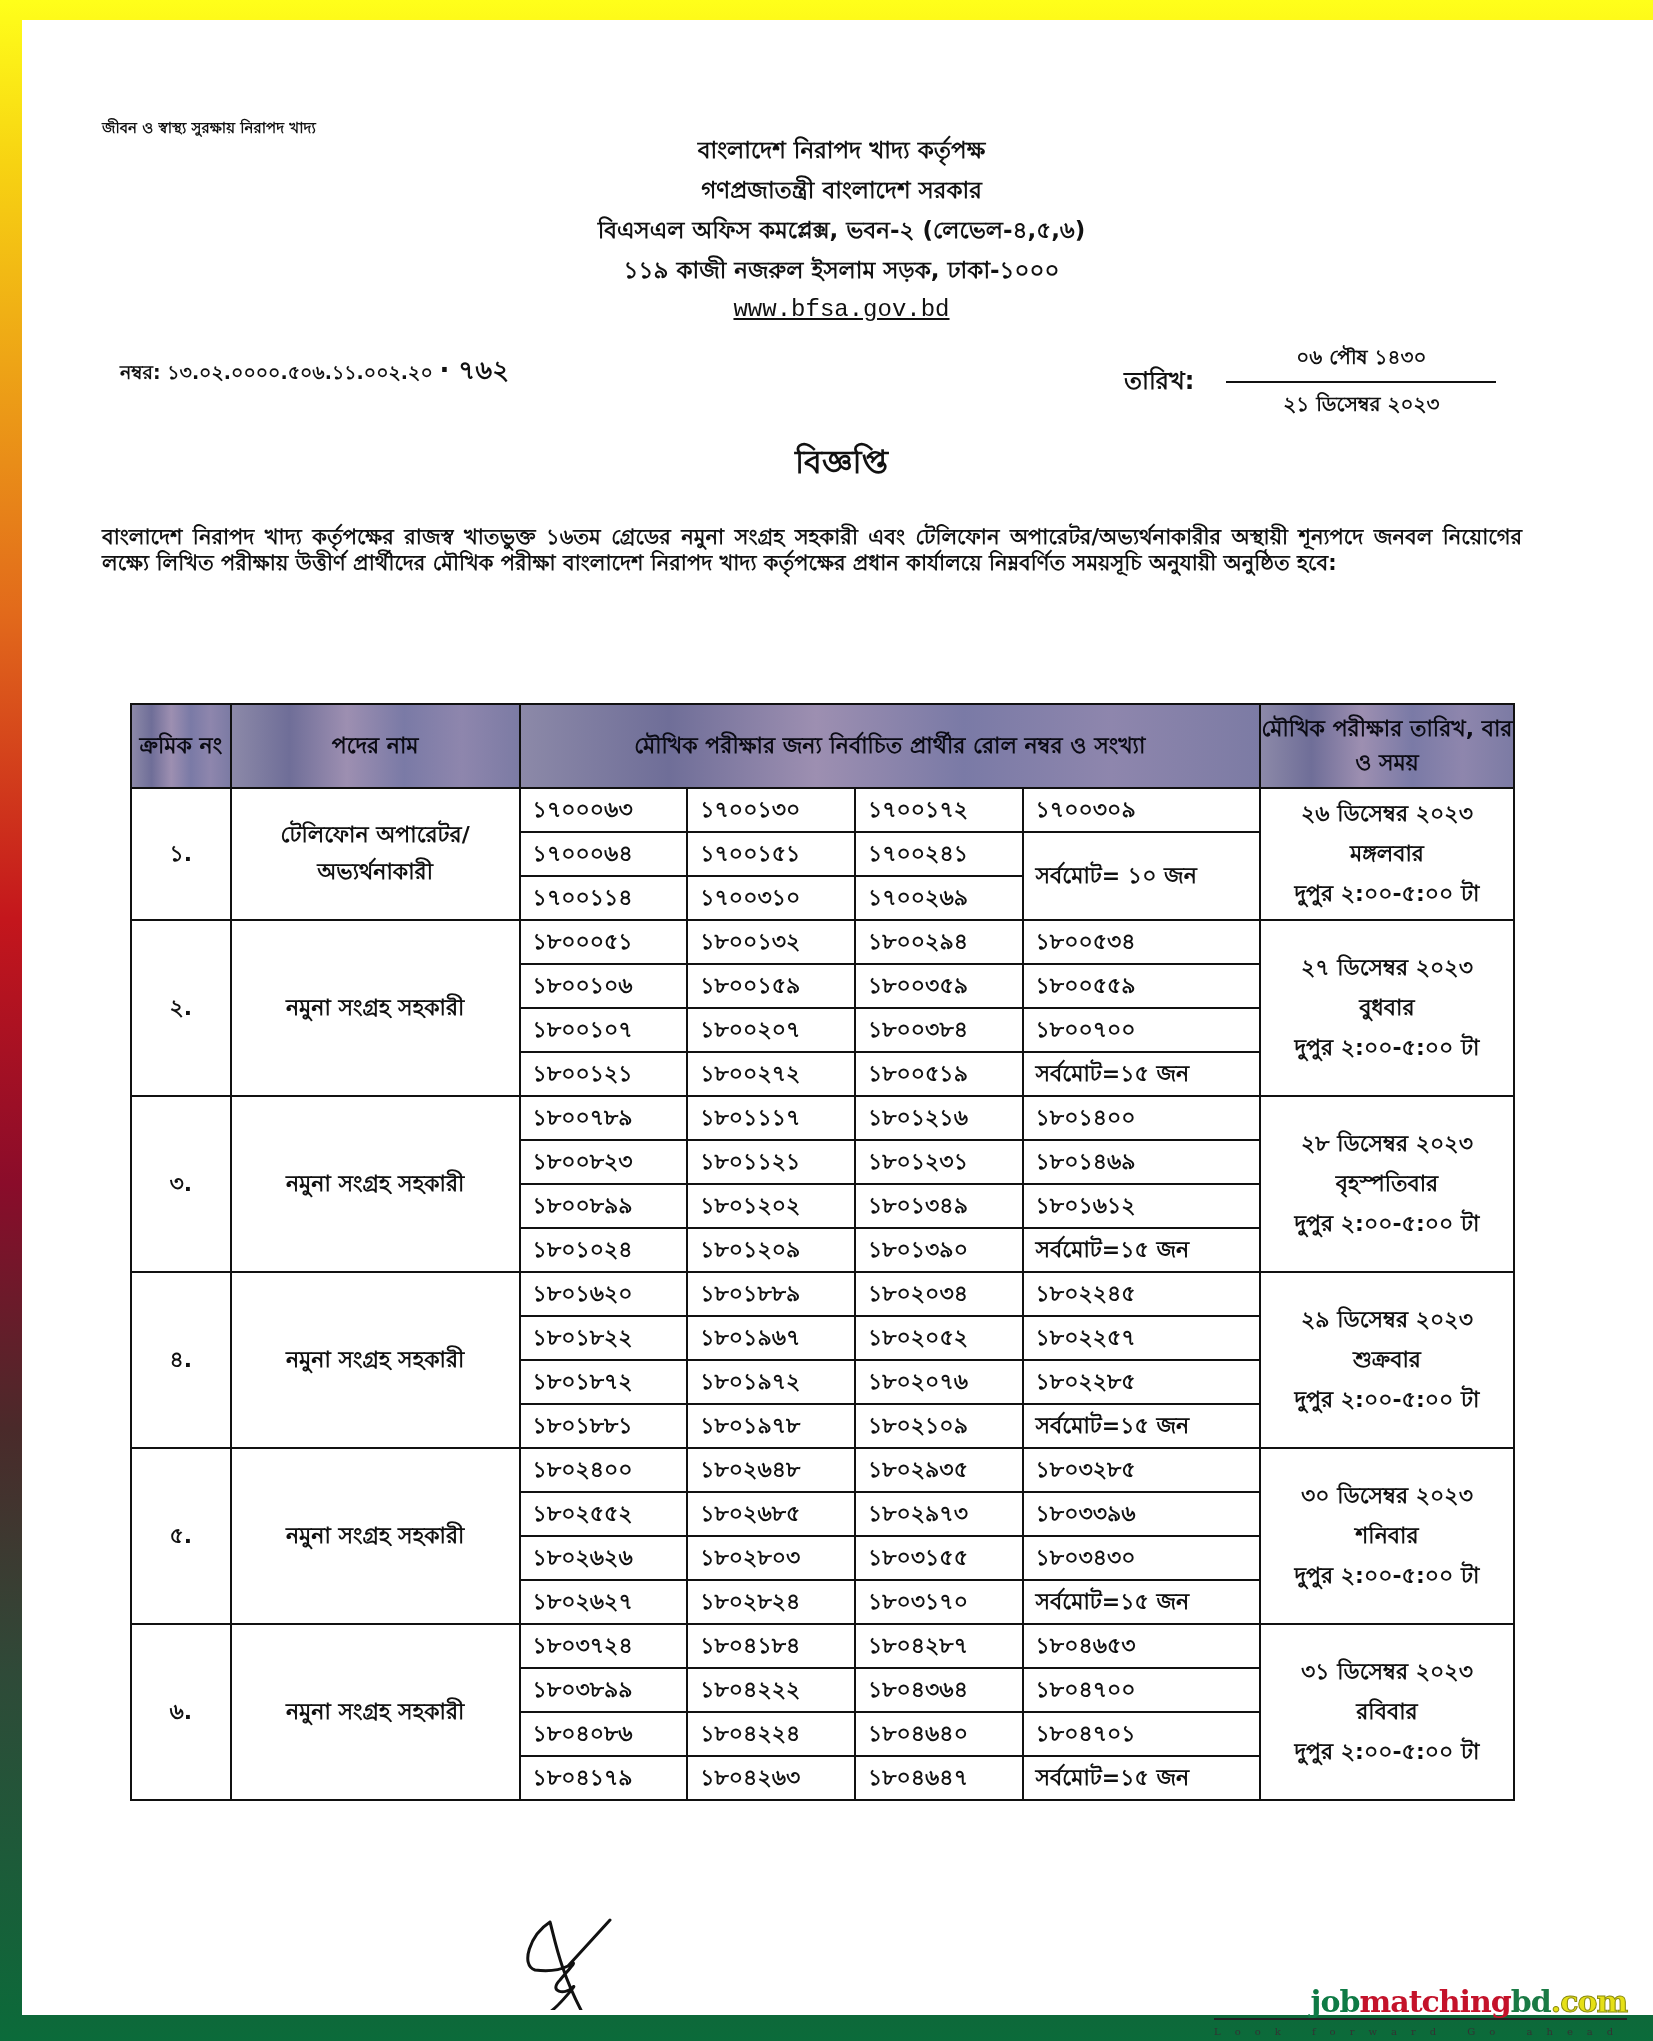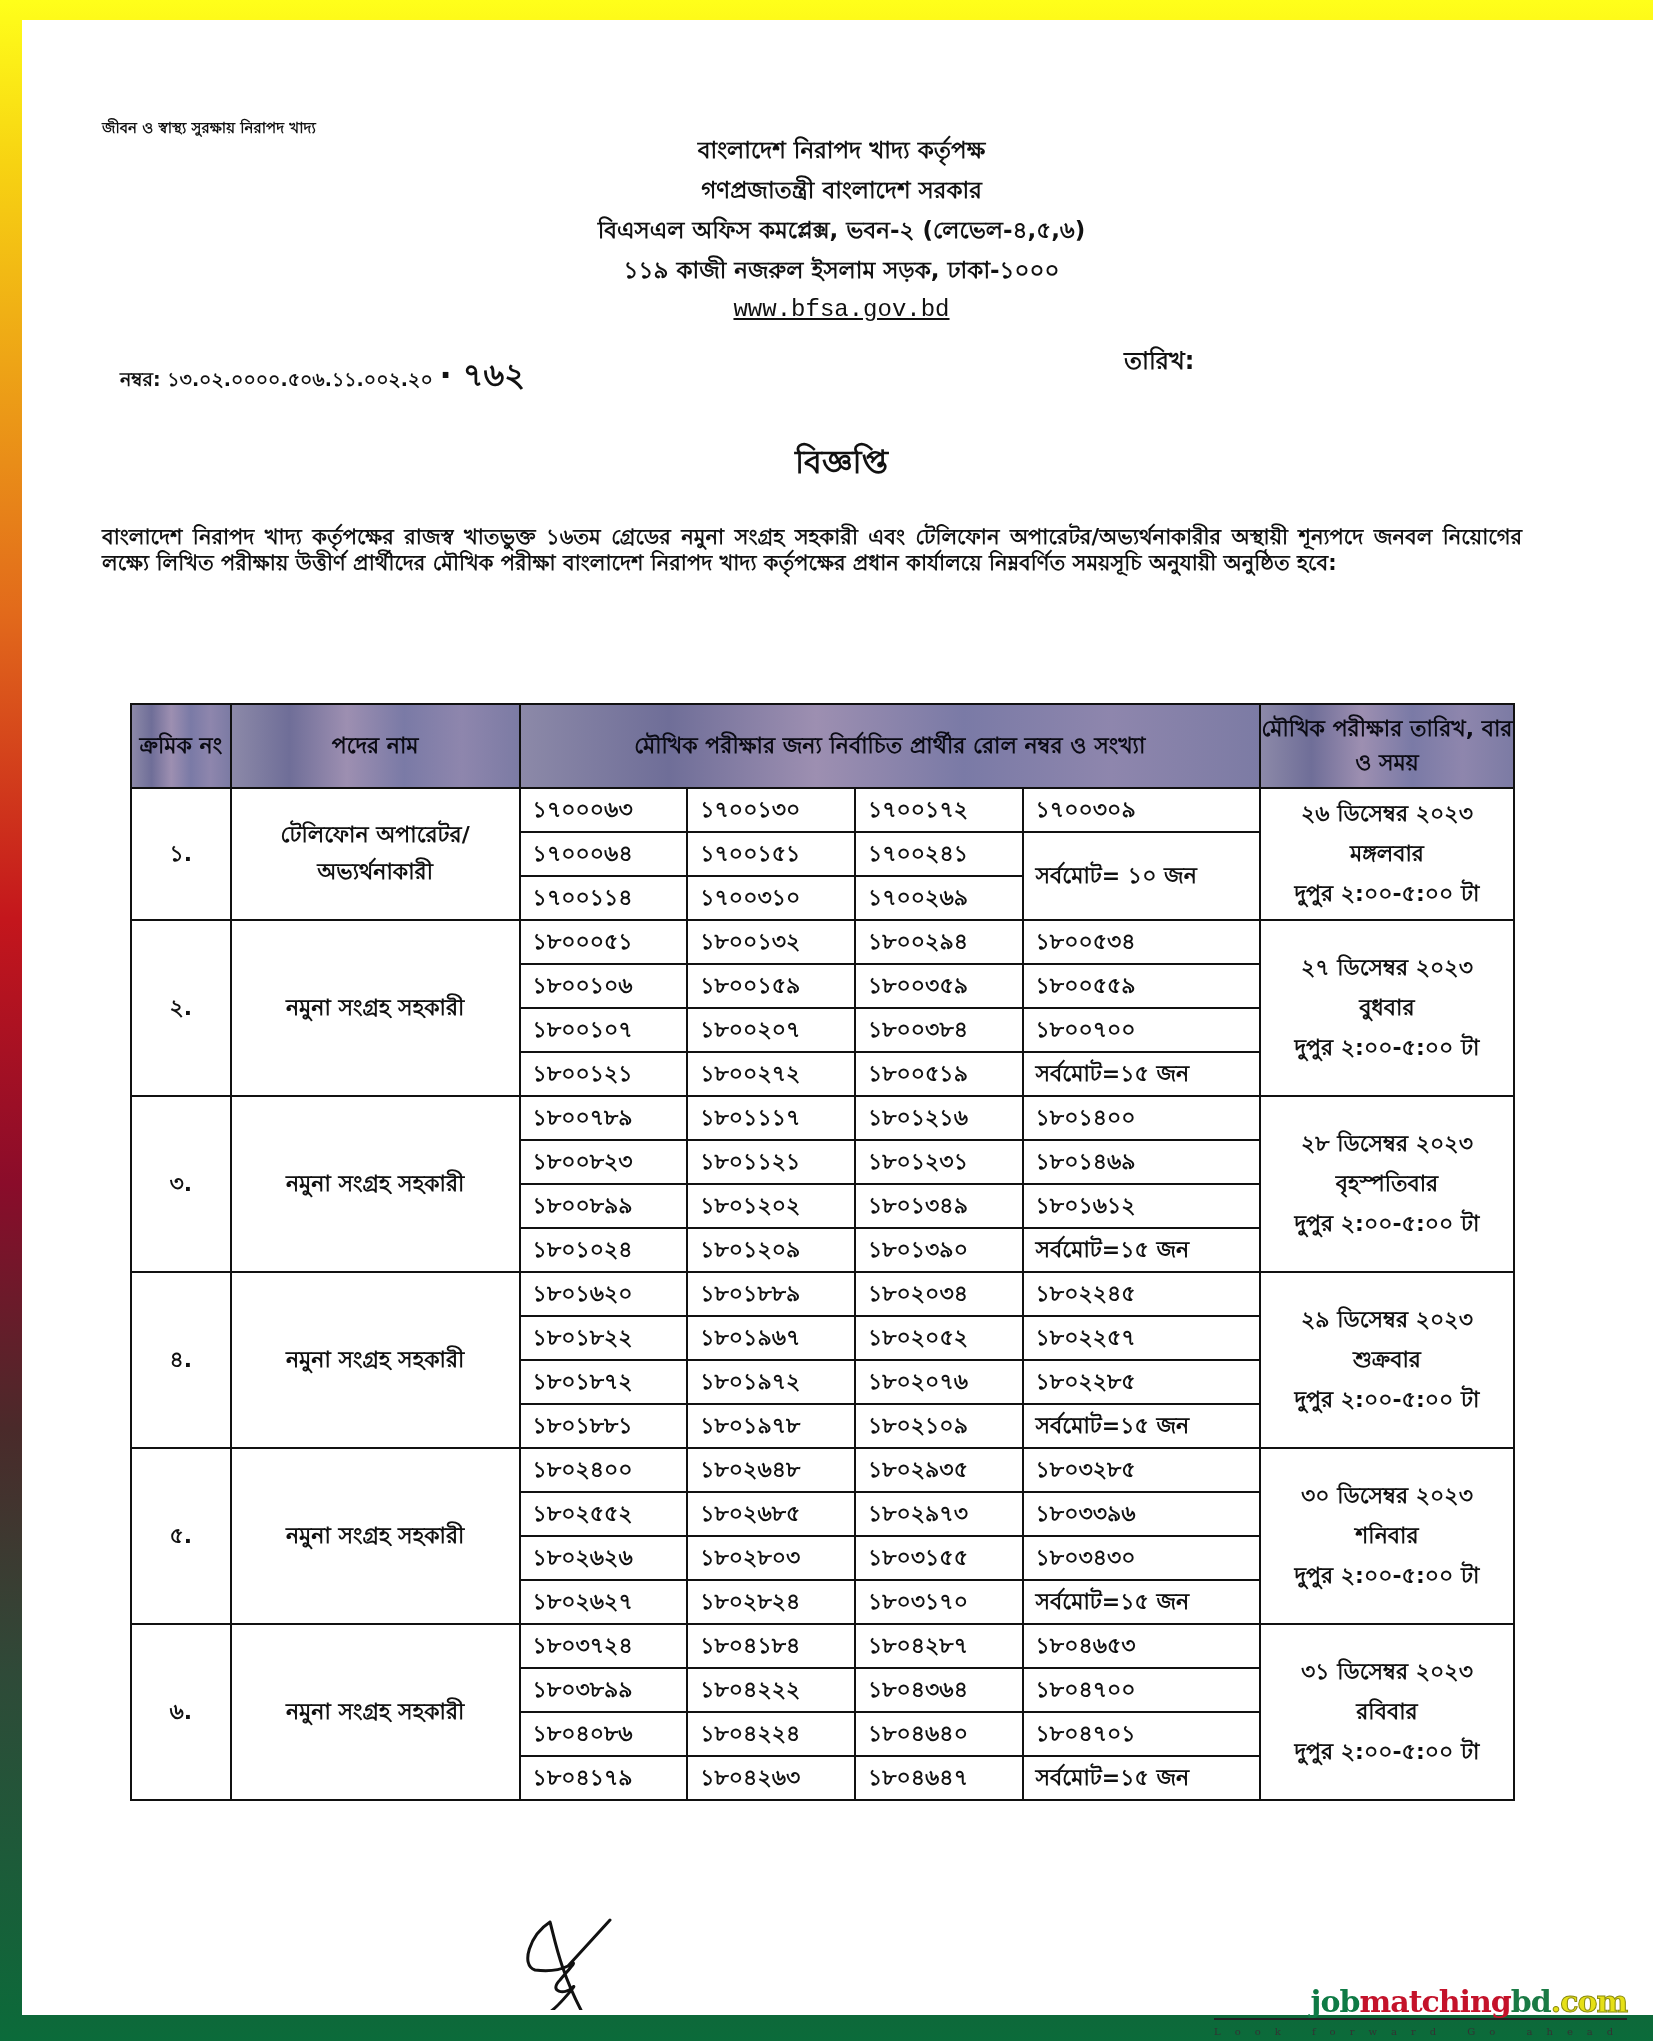--- a/index.html
+++ b/index.html
@@ -28,21 +28,21 @@
     font-size: 23px; line-height: 40px; font-weight: bold;
   }
   .gov-header .web {
     font-family: Liberation Mono, monospace;
     font-size: 24px; line-height: 40px; text-decoration: underline; font-weight: normal;
   }
   .ref {
     position: absolute; left: 98px; top: 330px;
     font-size: 19px; font-weight: bold;
   }
-  .ref .ref-suffix { font-size: 32px; }
+  .ref .ref-suffix { font-size: 26px; }
   .date-block {
     position: absolute; left: 1102px; top: 322px;
     display: flex; align-items: center;
   }
   .date-label { font-size: 24px; font-weight: bold; margin-right: 32px; }
   .date-stack { width: 270px; text-align: center; }
   .date-stack .bangla-date { font-size: 20px; font-weight: bold; padding-bottom: 6px; border-bottom: 2px solid #111; }
   .date-stack .greg-date { font-size: 20px; font-weight: bold; padding-top: 6px; }
   .notice-title {
     position: absolute; left: 0; right: 0; top: 410px;
@@ -109,20 +109,24 @@
   </div>
 
   <div class="ref">
     <span>নম্বর:</span>
     <span>১৩.০২.০০০০.৫০৬.১১.০০২.২০</span>
     <span class="ref-suffix">· ৭৬২</span>
   </div>
 
   <div class="date-block">
     <span class="date-label">তারিখ:</span>
+    <div class="date-stack">
+      <div class="bangla-date">০৬ পৌষ ১৪৩০</div>
+      <div class="greg-date">২১ ডিসেম্বর ২০২৩</div>
+    </div>
   </div>
 
   <div class="notice-title">বিজ্ঞপ্তি</div>
 
   <div class="body-text">বাংলাদেশ নিরাপদ খাদ্য কর্তৃপক্ষের রাজস্ব খাতভুক্ত ১৬তম গ্রেডের নমুনা সংগ্রহ সহকারী এবং টেলিফোন অপারেটর/অভ্যর্থনাকারীর অস্থায়ী শূন্যপদে জনবল নিয়োগের লক্ষ্যে লিখিত পরীক্ষায় উত্তীর্ণ প্রার্থীদের মৌখিক পরীক্ষা বাংলাদেশ নিরাপদ খাদ্য কর্তৃপক্ষের প্রধান কার্যালয়ে নিম্নবর্ণিত সময়সূচি অনুযায়ী অনুষ্ঠিত হবে:</div>
 
   <table class="schedule">
     <thead>
       <tr>
         <th style="width:100px">ক্রমিক নং</th>

